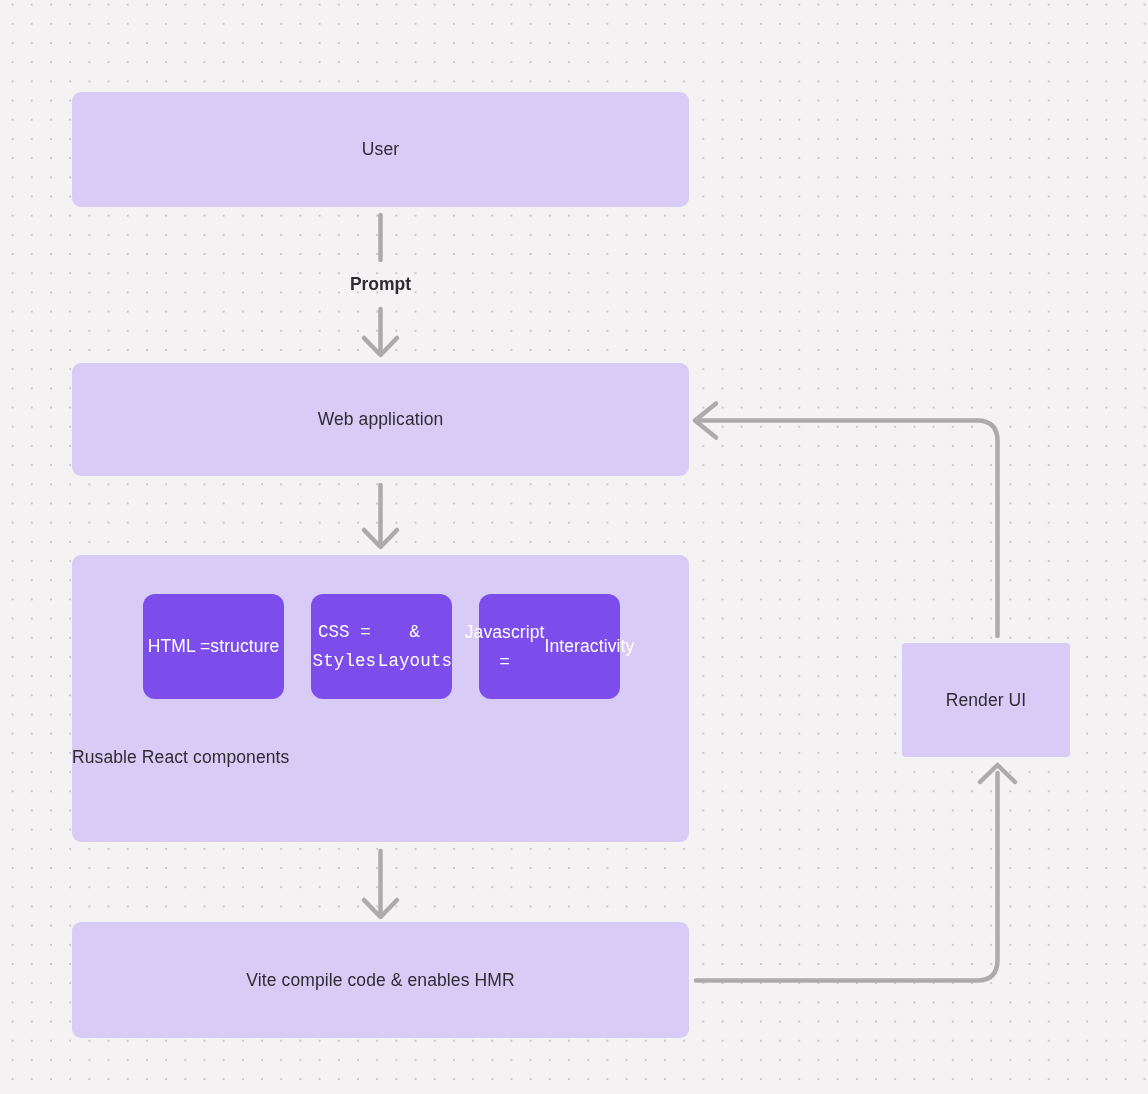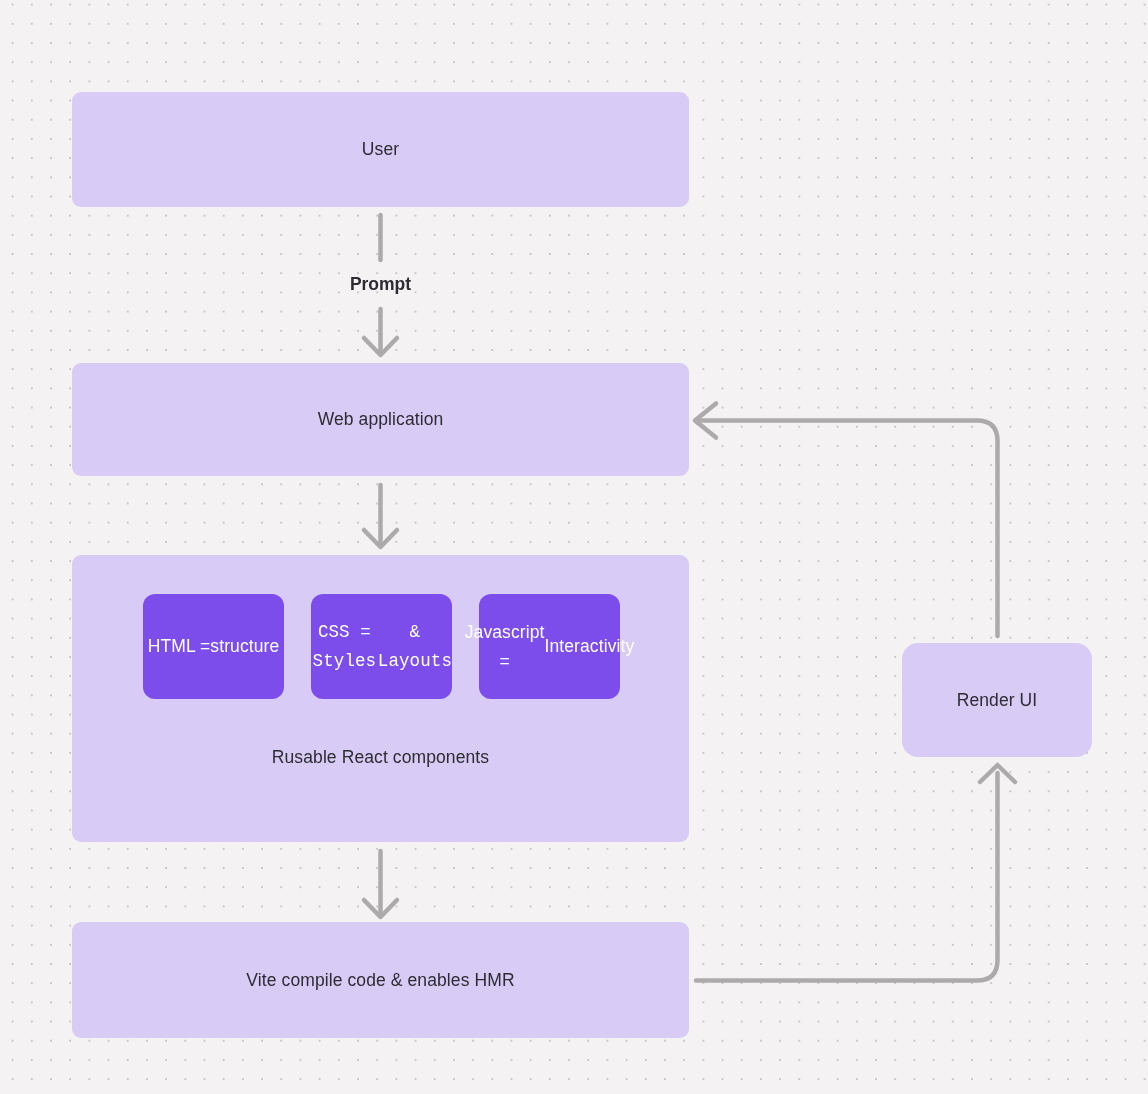--- a/index.html
+++ b/index.html
@@ -34,21 +34,21 @@
     text-align:center;
     font-size:17.5px;
     font-weight:500;
     letter-spacing:.1px;
     color:var(--ink);
   }
   .node-user      {left:72px;  top:63px;  width:617px; height:115px;}
   .node-webapp    {left:72px;  top:334px; width:617px; height:113px;}
   .node-group     {left:72px;  top:526px; width:617px; height:287px; display:block;}
   .node-vite      {left:72px;  top:893px; width:617px; height:116px;text-align:right;}
-  .node-render    {left:902px; top:614px; width:190px; height:114px; border-radius:16px;}
+  .node-render    {left:902px; top:614px; width:168px; height:114px; border-radius:4px;}
   .subnode{
     position:absolute;
     top:39px;
     width:141px;
     height:105px;
     background:var(--accent);
     border-radius:12px;
     display:flex;
     align-items:center;
     justify-content:center;
@@ -58,21 +58,21 @@
     line-height:29px;
     text-align:center;
   }
   .subnode-html{left:71px;}
   .subnode-css {left:239px;font-family:Liberation Mono, monospace;}
   .subnode-js  {left:407px;}
   .group-caption{
     position:absolute;
     left:0; right:0;
     top:718px;
-    text-align:center;
+    text-align:left;
     font-size:17.5px;
     font-weight:500;
     color:var(--ink);
   }
   .group-caption.abs{top:192px;}
   .edge-label{
     position:absolute;
     left:298px;
     top:245px;
     width:165px;

